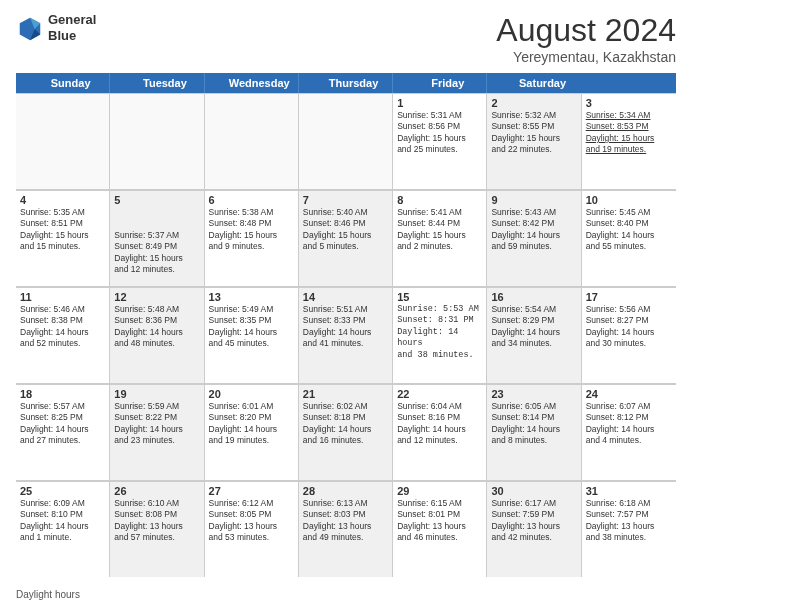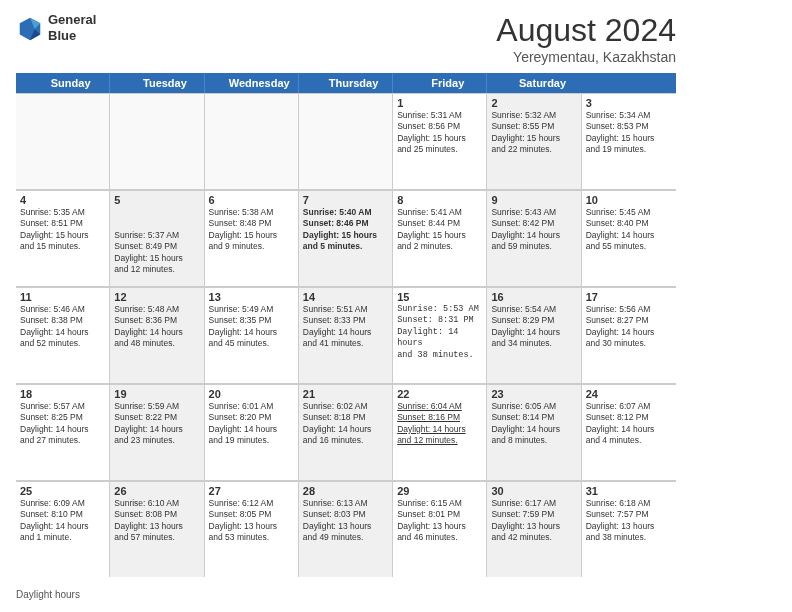--- a/index.html
+++ b/index.html
@@ -158,21 +158,21 @@
           </div>
           <div class="cal-cell shaded">
             <span class="day-num">2</span>
             <div class="cell-text" style="white-space: pre-line;">Sunrise: 5:32 AM
 Sunset: 8:55 PM
 Daylight: 15 hours
 and 22 minutes.</div>
           </div>
           <div class="cal-cell">
             <span class="day-num">3</span>
-            <div class="cell-text" style="white-space: pre-line;">Sunrise: 5:34 AM
+            <div class="cell-text" style="white-space: pre-line; text-decoration: underline;">Sunrise: 5:34 AM
 Sunset: 8:53 PM
 Daylight: 15 hours
 and 19 minutes.</div>
           </div>
         </div>
         <div class="cal-row">
           <div class="cal-cell">
             <span class="day-num">4</span>
             <div class="cell-text" style="white-space: pre-line;">Sunrise: 5:35 AM
 Sunset: 8:51 PM
@@ -188,21 +188,21 @@
           </div>
           <div class="cal-cell">
             <span class="day-num">6</span>
             <div class="cell-text" style="white-space: pre-line;">Sunrise: 5:38 AM
 Sunset: 8:48 PM
 Daylight: 15 hours
 and 9 minutes.</div>
           </div>
           <div class="cal-cell shaded">
             <span class="day-num">7</span>
-            <div class="cell-text" style="white-space: pre-line; font-weight: bold;">Sunrise: 5:40 AM
+            <div class="cell-text" style="white-space: pre-line;">Sunrise: 5:40 AM
 Sunset: 8:46 PM
 Daylight: 15 hours
 and 5 minutes.</div>
           </div>
           <div class="cal-cell">
             <span class="day-num">8</span>
             <div class="cell-text" style="white-space: pre-line;">Sunrise: 5:41 AM
 Sunset: 8:44 PM
 Daylight: 15 hours
 and 2 minutes.</div>
@@ -297,21 +297,21 @@
           </div>
           <div class="cal-cell shaded">
             <span class="day-num">21</span>
             <div class="cell-text" style="white-space: pre-line;">Sunrise: 6:02 AM
 Sunset: 8:18 PM
 Daylight: 14 hours
 and 16 minutes.</div>
           </div>
           <div class="cal-cell">
             <span class="day-num">22</span>
-            <div class="cell-text" style="white-space: pre-line; text-decoration: underline;">Sunrise: 6:04 AM
+            <div class="cell-text" style="white-space: pre-line;">Sunrise: 6:04 AM
 Sunset: 8:16 PM
 Daylight: 14 hours
 and 12 minutes.</div>
           </div>
           <div class="cal-cell shaded">
             <span class="day-num">23</span>
             <div class="cell-text" style="white-space: pre-line;">Sunrise: 6:05 AM
 Sunset: 8:14 PM
 Daylight: 14 hours
 and 8 minutes.</div>

